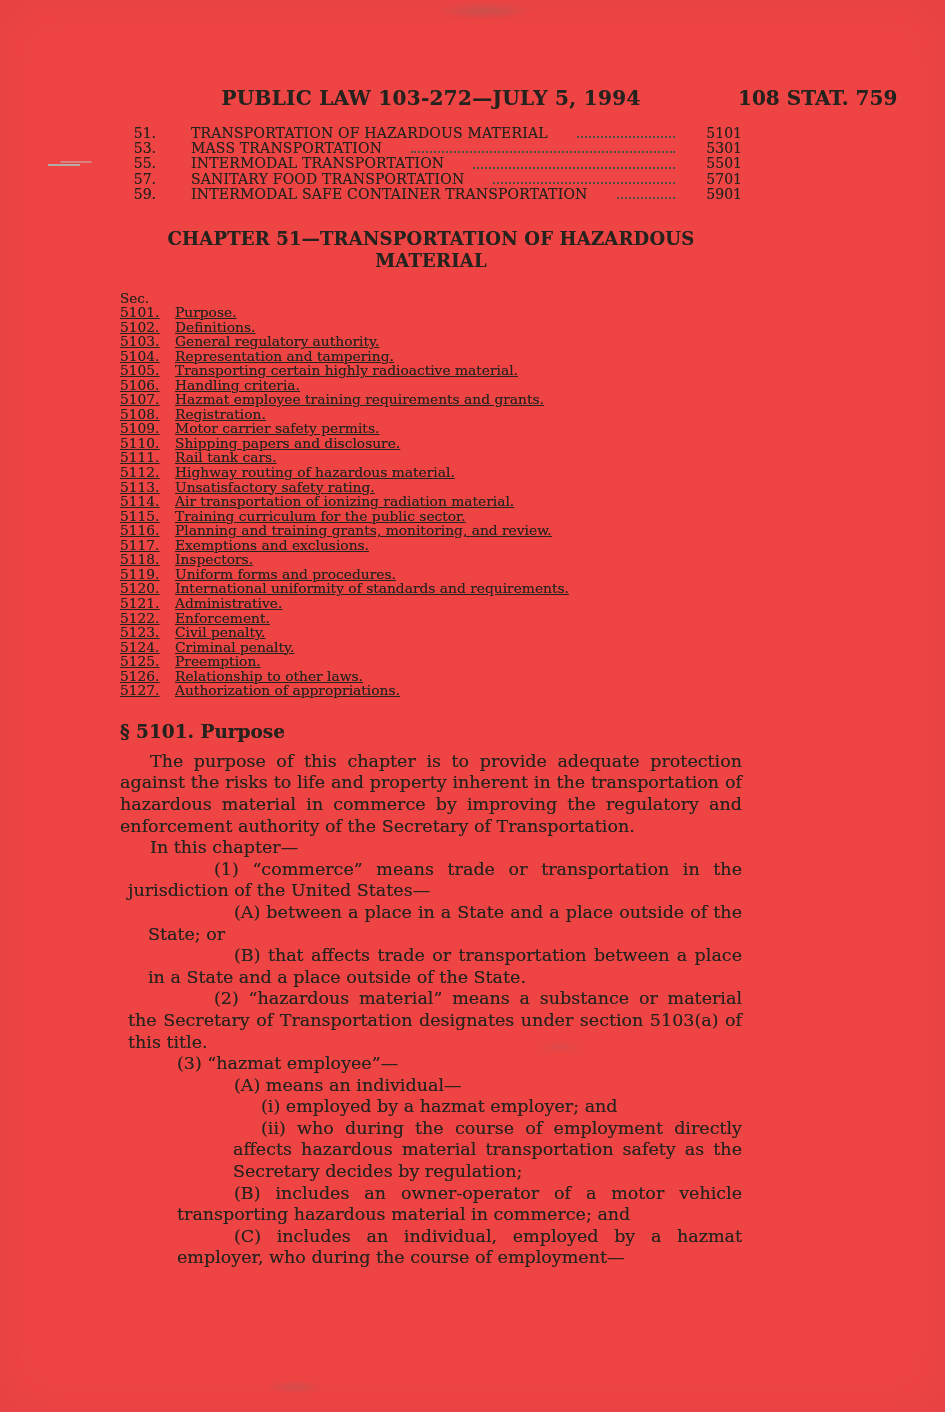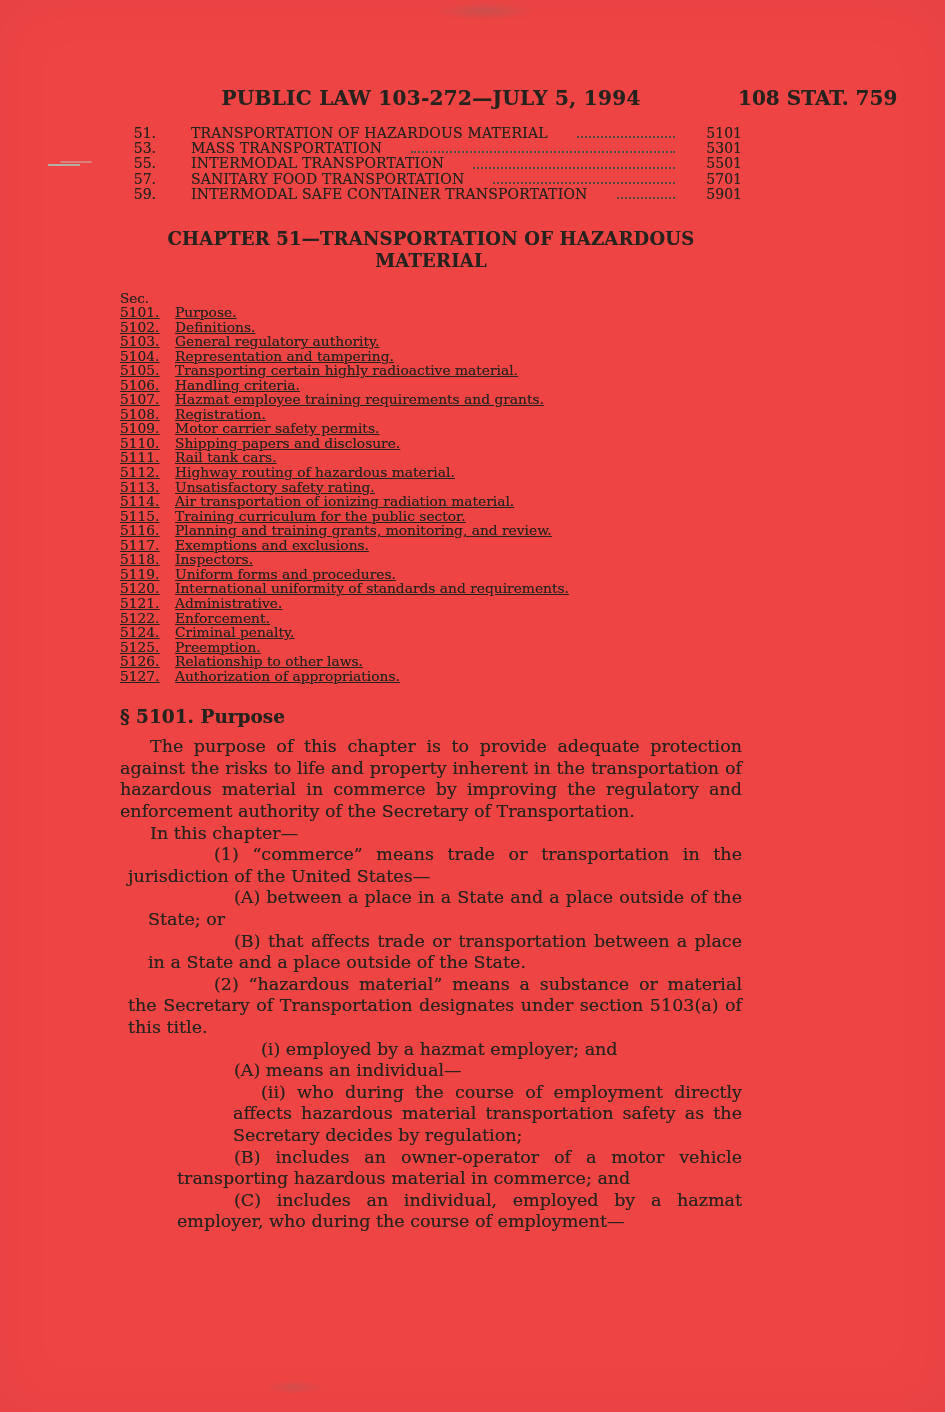--- a/index.html
+++ b/index.html
@@ -299,20 +299,24 @@
   <div class="sec-row">
     <span class="sec-num">5121.</span>
     <span class="sec-title">Administrative.</span>
   </div>
 
   <div class="sec-row">
     <span class="sec-num">5122.</span>
     <span class="sec-title">Enforcement.</span>
   </div>
 
+  <div class="sec-row">
+    <span class="sec-num">5123.</span>
+    <span class="sec-title">Civil penalty.</span>
+  </div>
 
   <div class="sec-row">
     <span class="sec-num">5124.</span>
     <span class="sec-title">Criminal penalty.</span>
   </div>
 
   <div class="sec-row">
     <span class="sec-num">5125.</span>
     <span class="sec-title">Preemption.</span>
   </div>
@@ -329,20 +333,21 @@
 </div>
 
     <h2 class="section-heading">§ 5101. Purpose</h2>
     <p class="body-par ti1">The purpose of this chapter is to provide adequate protection against the risks to life and property inherent in the transportation of hazardous material in commerce by improving the regulatory and enforcement authority of the Secretary of Transportation.</p>
 
     <p class="body-par ti1">In this chapter—</p>
     <p class="body-par hang-1">(1) “commerce” means trade or transportation in the jurisdiction of the United States—</p>
     <p class="body-par hang-A">(A) between a place in a State and a place outside of the State; or</p>
     <p class="body-par hang-A">(B) that affects trade or transportation between a place in a State and a place outside of the State.</p>
     <p class="body-par hang-1">(2) “hazardous material” means a substance or material the Secretary of Transportation designates under section 5103(a) of this title.</p>
+    <p class="body-par ti2">(3) “hazmat employee”—</p>
+    <p class="body-par hang-B">(A) means an individual—</p>
     <p class="body-par hang-i">(i) employed by a hazmat employer; and</p>
-    <p class="body-par hang-B">(A) means an individual—</p>
     <p class="body-par hang-i">(ii) who during the course of employment directly affects hazardous material transportation safety as the Secretary decides by regulation;</p>
     <p class="body-par hang-B">(B) includes an owner-operator of a motor vehicle transporting hazardous material in commerce; and</p>
     <p class="body-par hang-B">(C) includes an individual, employed by a hazmat employer, who during the course of employment—</p>
 
   </div>
 </div>
 
 </body></html>

